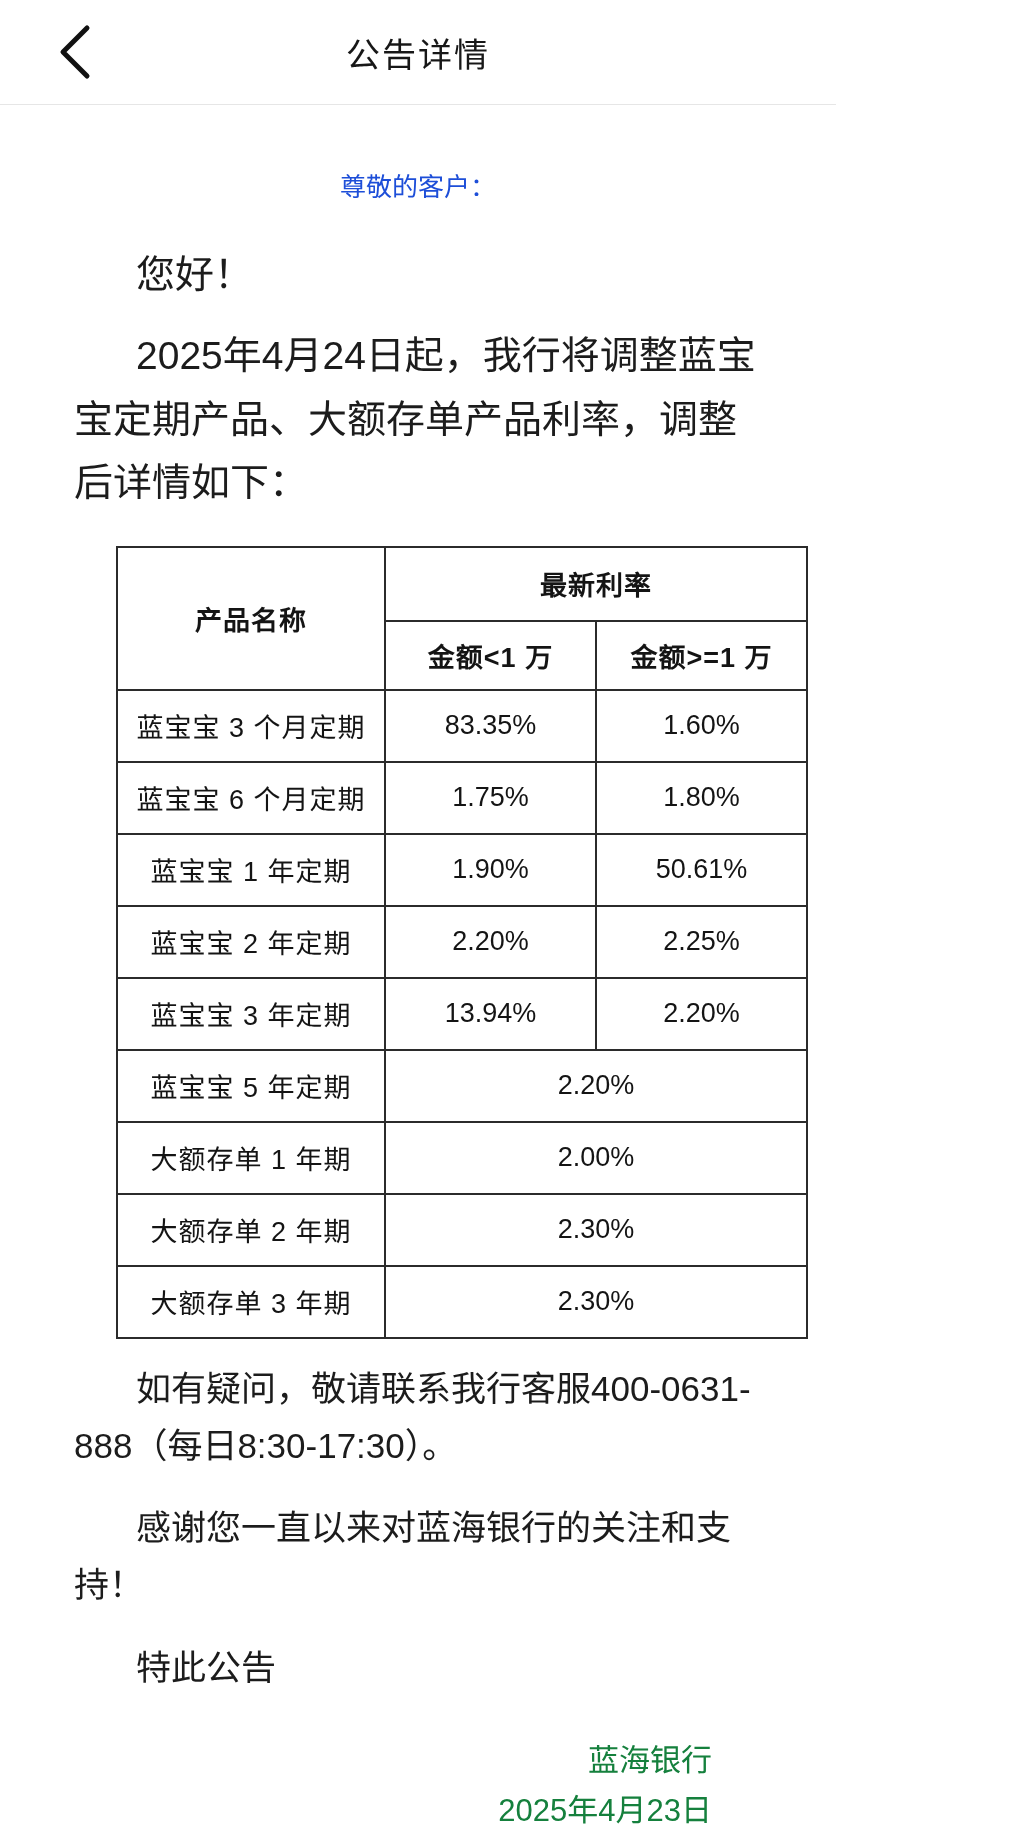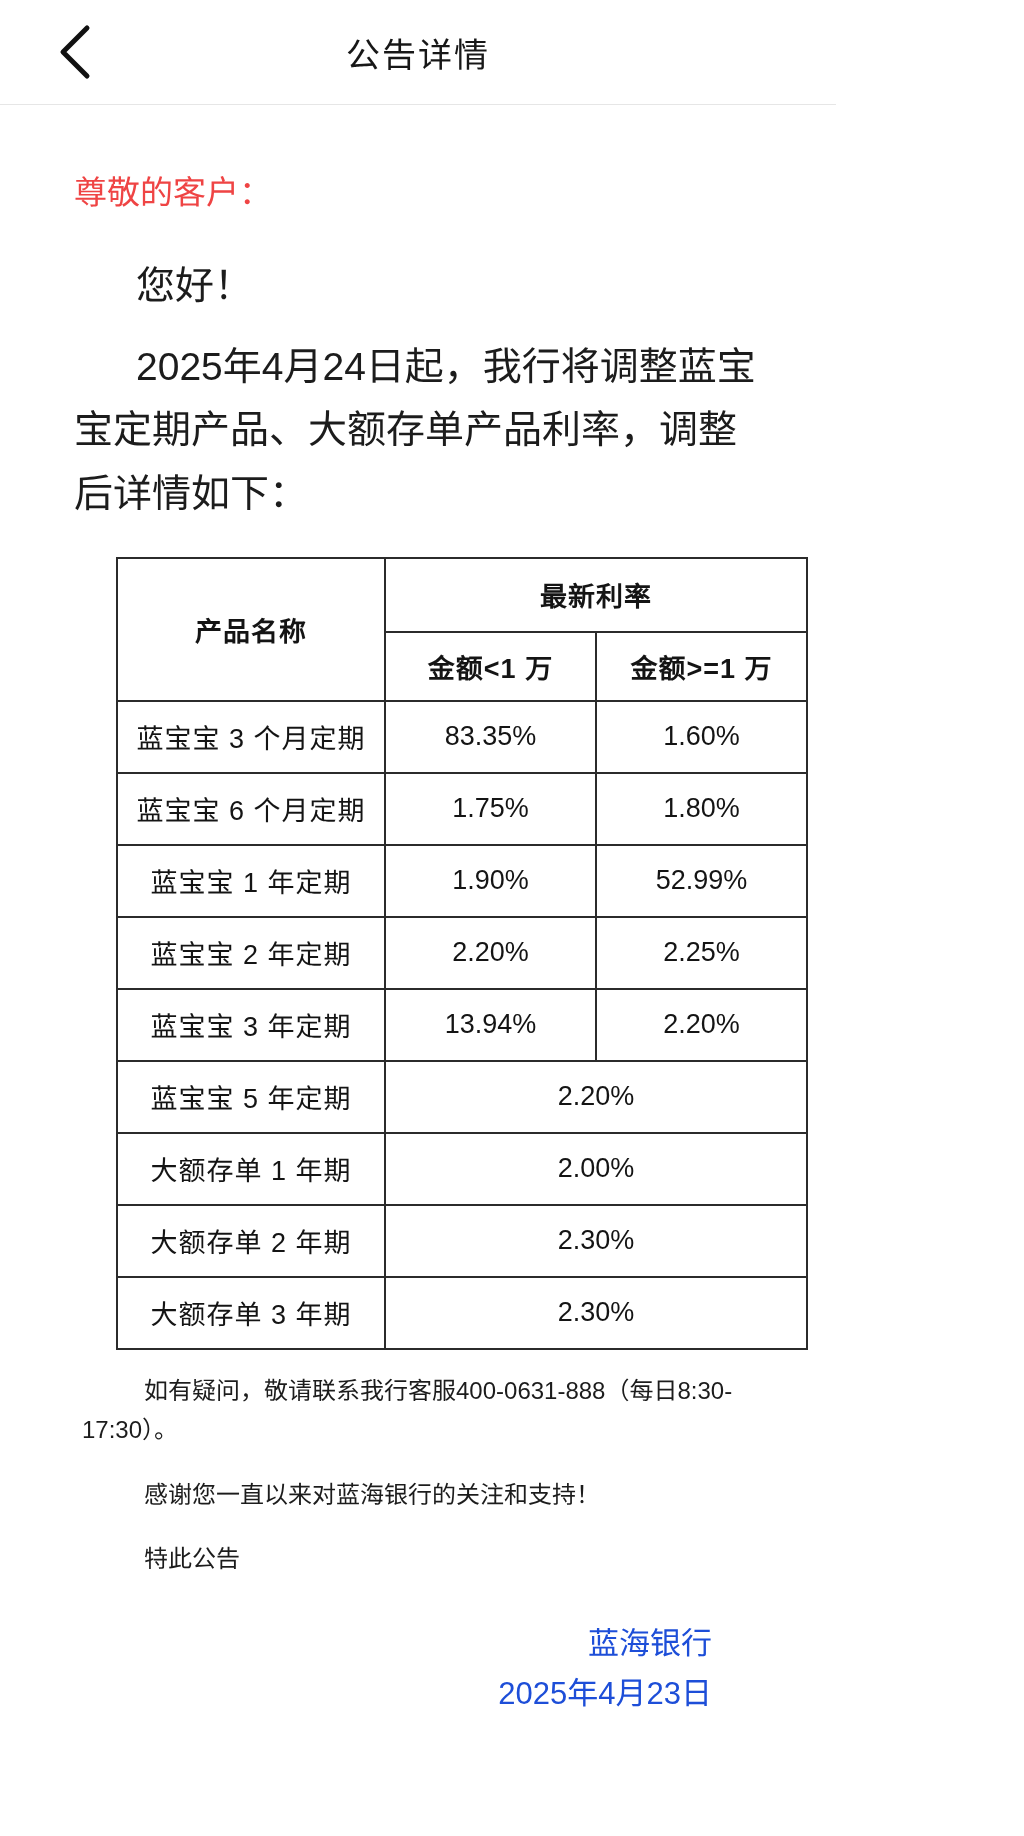--- a/index.html
+++ b/index.html
@@ -52,24 +52,25 @@
     font-weight: 500;
     letter-spacing: 2px;
     color: #171717;
   }
 
   
   .content {
     padding-top: 62px;
   }
   .salutation {
-    font-size: 33px;
+    font-size: 26px;
     line-height: 1.55;
-    color: #ef4444;
+    color: #1d4ed8;
     margin: 0 0 36px 0;
+    text-align: center;
   }
   .para {
     font-size: 39px;
     line-height: 1.62;
     color: #1c1c1c;
     margin: 0 0 24px 0;
     text-indent: 62px;
   }
   .para.tight { margin-bottom: 18px; }
   .para-noindent { text-indent: 0; }
@@ -103,35 +104,35 @@
     margin-left: 12px;
   }
   .col-product { width: 268px; }
   .col-rate { width: 211px; }
   .row-h1 { height: 74px; }
   .row-h2 { height: 66px; }
   .data-row { height: 72px; }
 
   
   .footer-para {
-    font-size: 24px;
+    font-size: 35px;
     line-height: 1.62;
     color: #1c1c1c;
-    margin: 0 0 26px 8px;
+    margin: 0 0 26px 0;
     text-indent: 62px;
   }
   .sign-block {
     margin-top: 40px;
     text-align: right;
     padding-right: 50px;
   }
   .sign-line {
     font-size: 31px;
     line-height: 1.6;
-    color: #1d4ed8;
+    color: #15803d;
   }
   .bottom-space { height: 90px; }
 </style>
 </head>
 <body>
 
 <div class="page">
 
   <div class="nav-bar">
     <div class="nav-back">
@@ -174,21 +175,21 @@
               <td>1.60%</td>
             </tr>
             <tr class="data-row">
               <td class="product-name">蓝宝宝 6 个月定期</td>
               <td>1.75%</td>
               <td>1.80%</td>
             </tr>
             <tr class="data-row">
               <td class="product-name">蓝宝宝 1 年定期</td>
               <td>1.90%</td>
-              <td>52.99%</td>
+              <td>50.61%</td>
             </tr>
             <tr class="data-row">
               <td class="product-name">蓝宝宝 2 年定期</td>
               <td>2.20%</td>
               <td>2.25%</td>
             </tr>
             <tr class="data-row">
               <td class="product-name">蓝宝宝 3 年定期</td>
               <td>13.94%</td>
               <td>2.20%</td>

